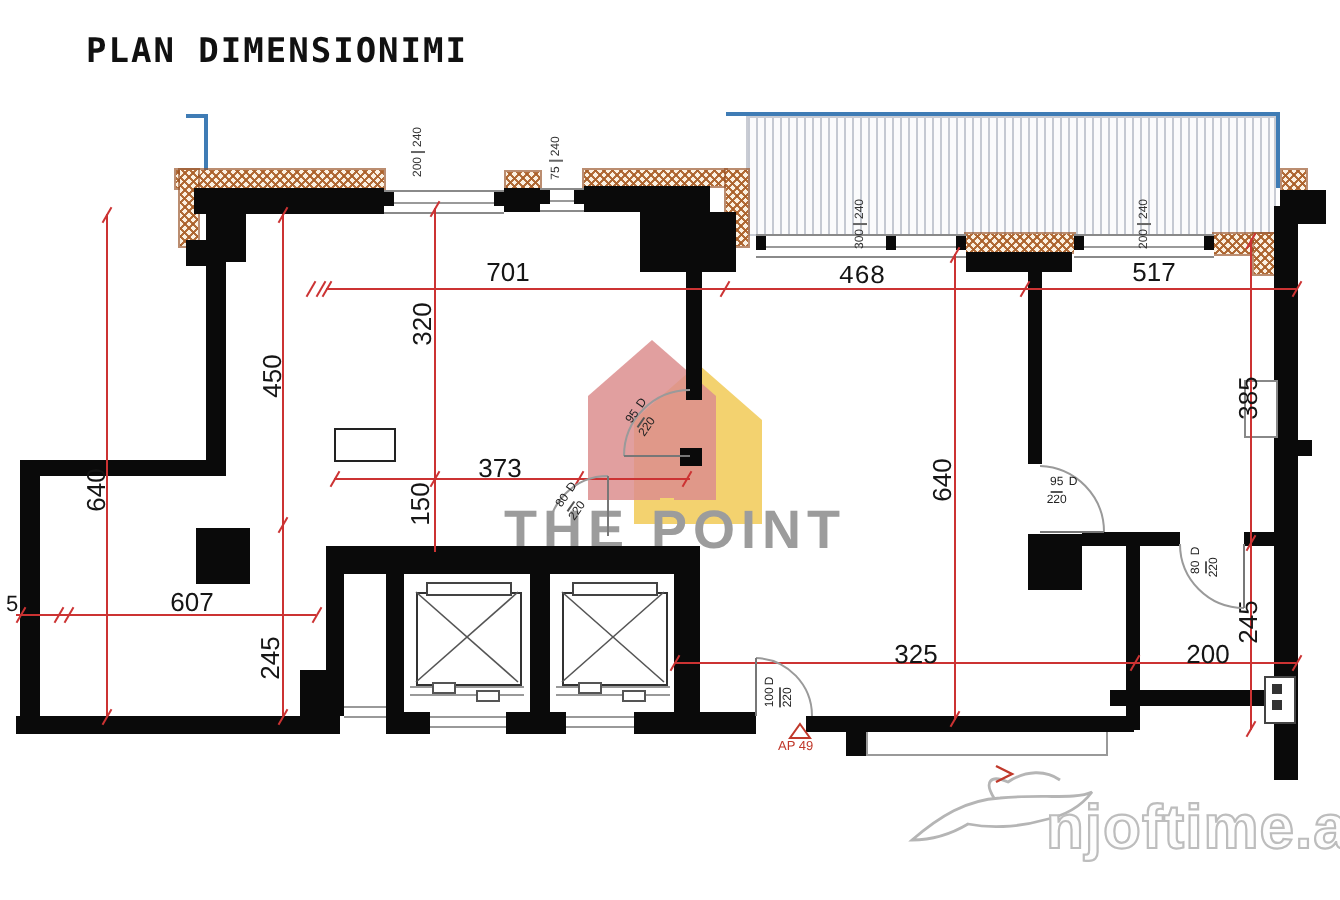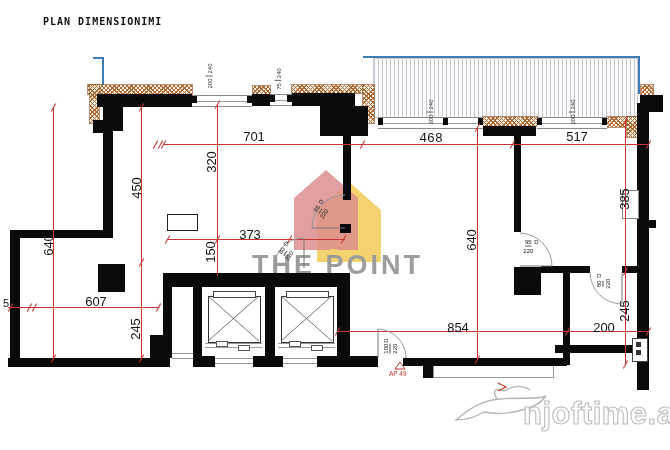--- a/index.html
+++ b/index.html
@@ -24,21 +24,21 @@
           white-space:nowrap;transform:translate(-50%,-50%) rotate(-90deg);line-height:1;}
   .winlbl .sep{width:1px;height:7px;background:#666;}
   .doorlbl{position:absolute;display:flex;align-items:flex-start;gap:1px;font-size:6px;color:#222;
            white-space:nowrap;line-height:1;}
   .doorlbl .frac{display:flex;flex-direction:column;align-items:center;}
   .doorlbl .frac .num{border-bottom:1px solid #555;padding-bottom:1px;}
   .doorlbl .frac .den{padding-top:1px;}
   .grayline{position:absolute;background:#999;}
   .detail-rect{position:absolute;background:#fff;border:1px solid #555;}
   .title{position:absolute;left:43px;top:16px;font-family:"DejaVu Sans Mono",monospace;
-         font-weight:bold;font-size:10px;letter-spacing:1px;color:#111;}
+         font-weight:bold;font-size:17px;letter-spacing:1px;color:#111;}
   .brand-text{position:absolute;left:252px;top:250px;font-size:27px;font-weight:bold;
               letter-spacing:3px;color:#9c9c9c;}
   .site-text{position:absolute;left:523px;top:396px;font-size:31px;font-weight:bold;
              color:#fdfdfd;-webkit-text-stroke:1.1px #bdbdbd;letter-spacing:.5px;}
   .ap-lbl{position:absolute;left:389px;top:370px;font-size:6.5px;color:#c0392b;}
   svg.overlay{position:absolute;left:0;top:0;pointer-events:none;}
   .balcony{position:absolute;border-top:2px solid #3f7cb5;}
   .bstripes{position:absolute;outline:1px solid #c9ccd4;
     background:repeating-linear-gradient(to right,#c5c9d2 0 1px,#fbfbfc 1px 4px);}
   .bluebar{position:absolute;background:#3f7cb5;}
@@ -212,21 +212,21 @@
   <div class="dim rot" style="left:136px;top:188px;">450</div>
   <div class="dim rot" style="left:48px;top:245px;">640</div>
   <div class="dim" style="left:250px;top:234px;">373</div>
   <div class="dim rot" style="left:210px;top:252px;">150</div>
   <div class="dim" style="left:96px;top:301px;">607</div>
   <div class="dim" style="left:6px;top:303px;font-size:11px;">5</div>
   <div class="dim rot" style="left:135px;top:329px;">245</div>
   <div class="dim rot" style="left:471px;top:240px;">640</div>
   <div class="dim rot" style="left:624px;top:199px;">385</div>
   <div class="dim rot" style="left:624px;top:311px;">245</div>
-  <div class="dim" style="left:458px;top:327px;">854</div>
+  <div class="dim" style="left:458px;top:327px;">325</div>
   <div class="dim" style="left:604px;top:327px;">200</div>
 
   <div class="winlbl" style="left:209px;top:76px;">
     <span>200</span>
       <span class="sep"></span>
       <span>240</span>
   </div>
   <div class="winlbl" style="left:278px;top:79px;">
     <span>75</span>
       <span class="sep"></span>

